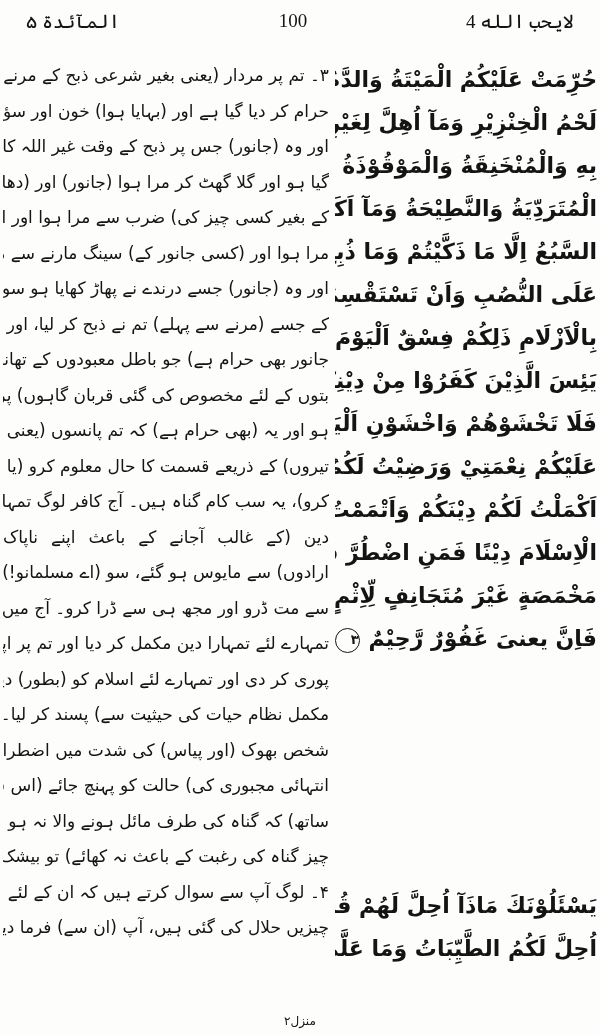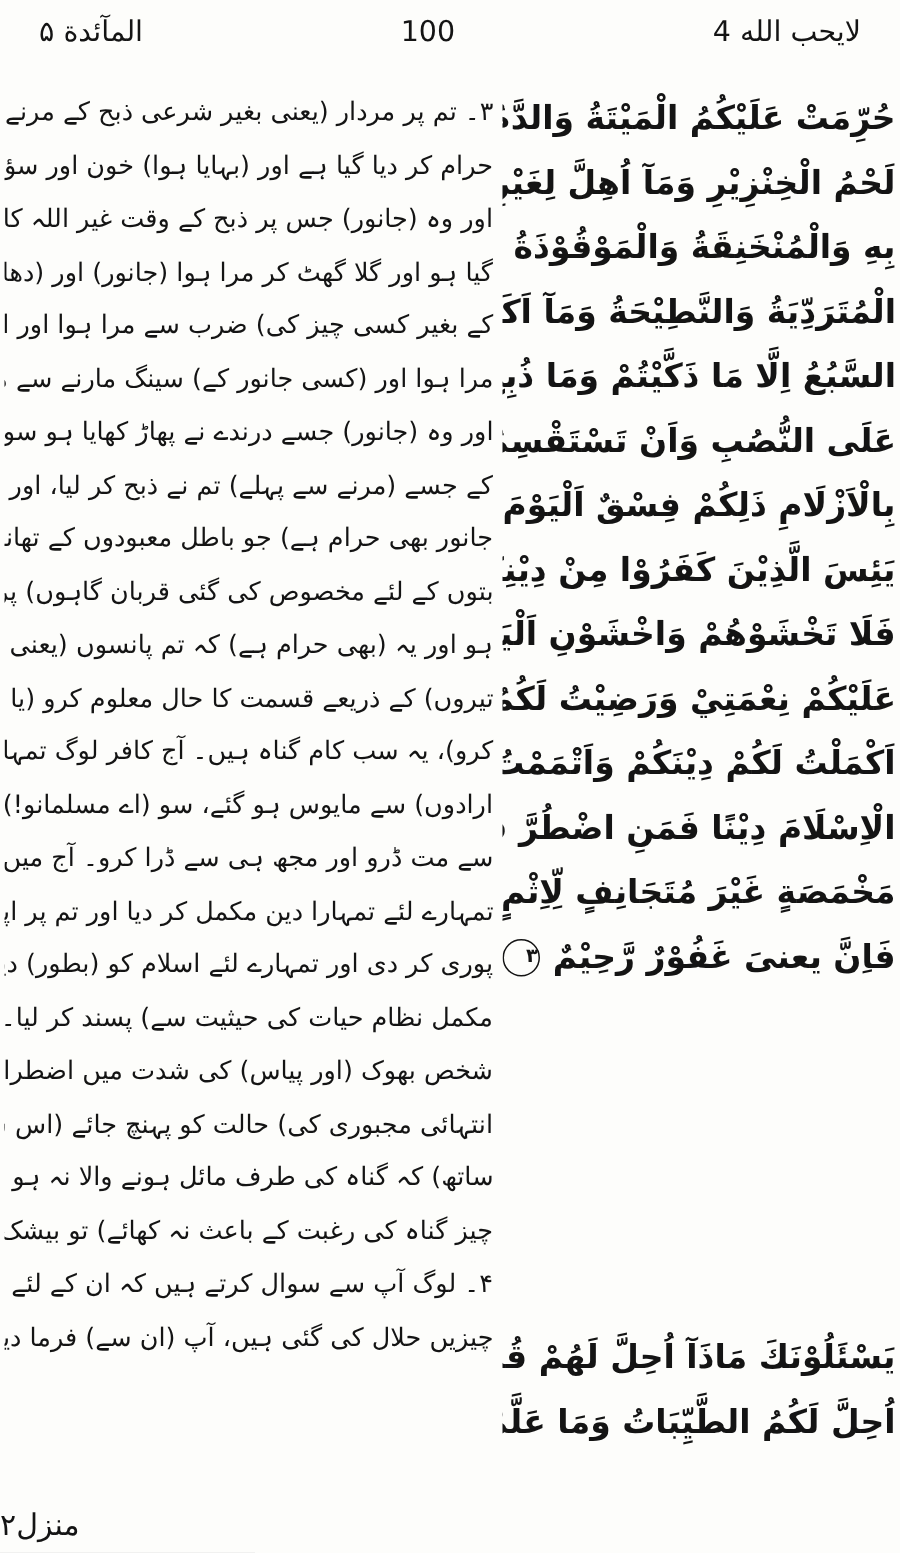--- a/index.html
+++ b/index.html
@@ -13,21 +13,21 @@
     direction:rtl;
     overflow:hidden;
     box-sizing:border-box;
   }
   
   .hdr{
     display:flex;justify-content:space-between;align-items:center;
     padding:7px 26px 0 26px;height:28px;
     font-size:19px;
   }
-  .hdr .cell{white-space:nowrap;}
+  .hdr .cell{white-space:nowrap;font-family:Liberation Serif, serif;}
   
   .content{
     display:flex;justify-content:space-between;
     padding:0 3px;margin-top:23px;
   }
   .arabic-col{width:262px;box-sizing:border-box;}
   .urdu-col{width:326px;box-sizing:border-box;}
   .ar-line{
     height:43px;line-height:43px;
     font-size:22px;font-weight:bold;
@@ -47,21 +47,21 @@
   .ur-line{
     height:35.5px;line-height:35.5px;
     font-size:17px;
     white-space:nowrap;overflow:hidden;
     text-align:justify;text-align-last:justify;
   }
   .ur-line.end{text-align-last:right;}
   
   .ftr{
     position:absolute;left:0;right:0;bottom:7px;
-    text-align:left;font-size:20px;margin-top:40px;
+    text-align:center;font-size:12px;margin-top:40px;
   }
 </style>
 </head>
 <body>
 
 <div class="page">
 
   <div class="hdr">
     <span class="cell">لايحب الله 4</span>
     <span class="cell">100</span>
@@ -105,20 +105,21 @@
       <div class="ur-line">گیا ہو اور گلا گھٹ کر مرا ہوا (جانور) اور (دھار دار آلے</div>
       <div class="ur-line">کے بغیر کسی چیز کی) ضرب سے مرا ہوا اور اوپر سے گر کر</div>
       <div class="ur-line">مرا ہوا اور (کسی جانور کے) سینگ مارنے سے مرا ہوا</div>
       <div class="ur-line">اور وہ (جانور) جسے درندے نے پھاڑ کھایا ہو سوائے اس</div>
       <div class="ur-line">کے جسے (مرنے سے پہلے) تم نے ذبح کر لیا، اور (وہ</div>
       <div class="ur-line">جانور بھی حرام ہے) جو باطل معبودوں کے تھانوں (یعنی</div>
       <div class="ur-line">بتوں کے لئے مخصوص کی گئی قربان گاہوں) پر ذبح کیا گیا</div>
       <div class="ur-line">ہو اور یہ (بھی حرام ہے) کہ تم پانسوں (یعنی فال کے</div>
       <div class="ur-line">تیروں) کے ذریعے قسمت کا حال معلوم کرو (یا حصے تقسیم</div>
       <div class="ur-line">کرو)، یہ سب کام گناہ ہیں۔ آج کافر لوگ تمہارے</div>
+      <div class="ur-line">دین (کے غالب آجانے کے باعث اپنے ناپاک</div>
       <div class="ur-line">ارادوں) سے مایوس ہو گئے، سو (اے مسلمانو!) تم ان</div>
       <div class="ur-line">سے مت ڈرو اور مجھ ہی سے ڈرا کرو۔ آج میں نے</div>
       <div class="ur-line">تمہارے لئے تمہارا دین مکمل کر دیا اور تم پر اپنی نعمت</div>
       <div class="ur-line">پوری کر دی اور تمہارے لئے اسلام کو (بطور) دین (یعنی</div>
       <div class="ur-line">مکمل نظام حیات کی حیثیت سے) پسند کر لیا۔ پھر اگر کوئی</div>
       <div class="ur-line">شخص بھوک (اور پیاس) کی شدت میں اضطراری (یعنی</div>
       <div class="ur-line">انتہائی مجبوری کی) حالت کو پہنچ جائے (اس شرط کے</div>
       <div class="ur-line">ساتھ) کہ گناہ کی طرف مائل ہونے والا نہ ہو (یعنی حرام</div>
       <div class="ur-line">چیز گناہ کی رغبت کے باعث نہ کھائے) تو بیشک اللہ بہت</div>
       <div class="ur-line">۴۔ لوگ آپ سے سوال کرتے ہیں کہ ان کے لئے کیا</div>

